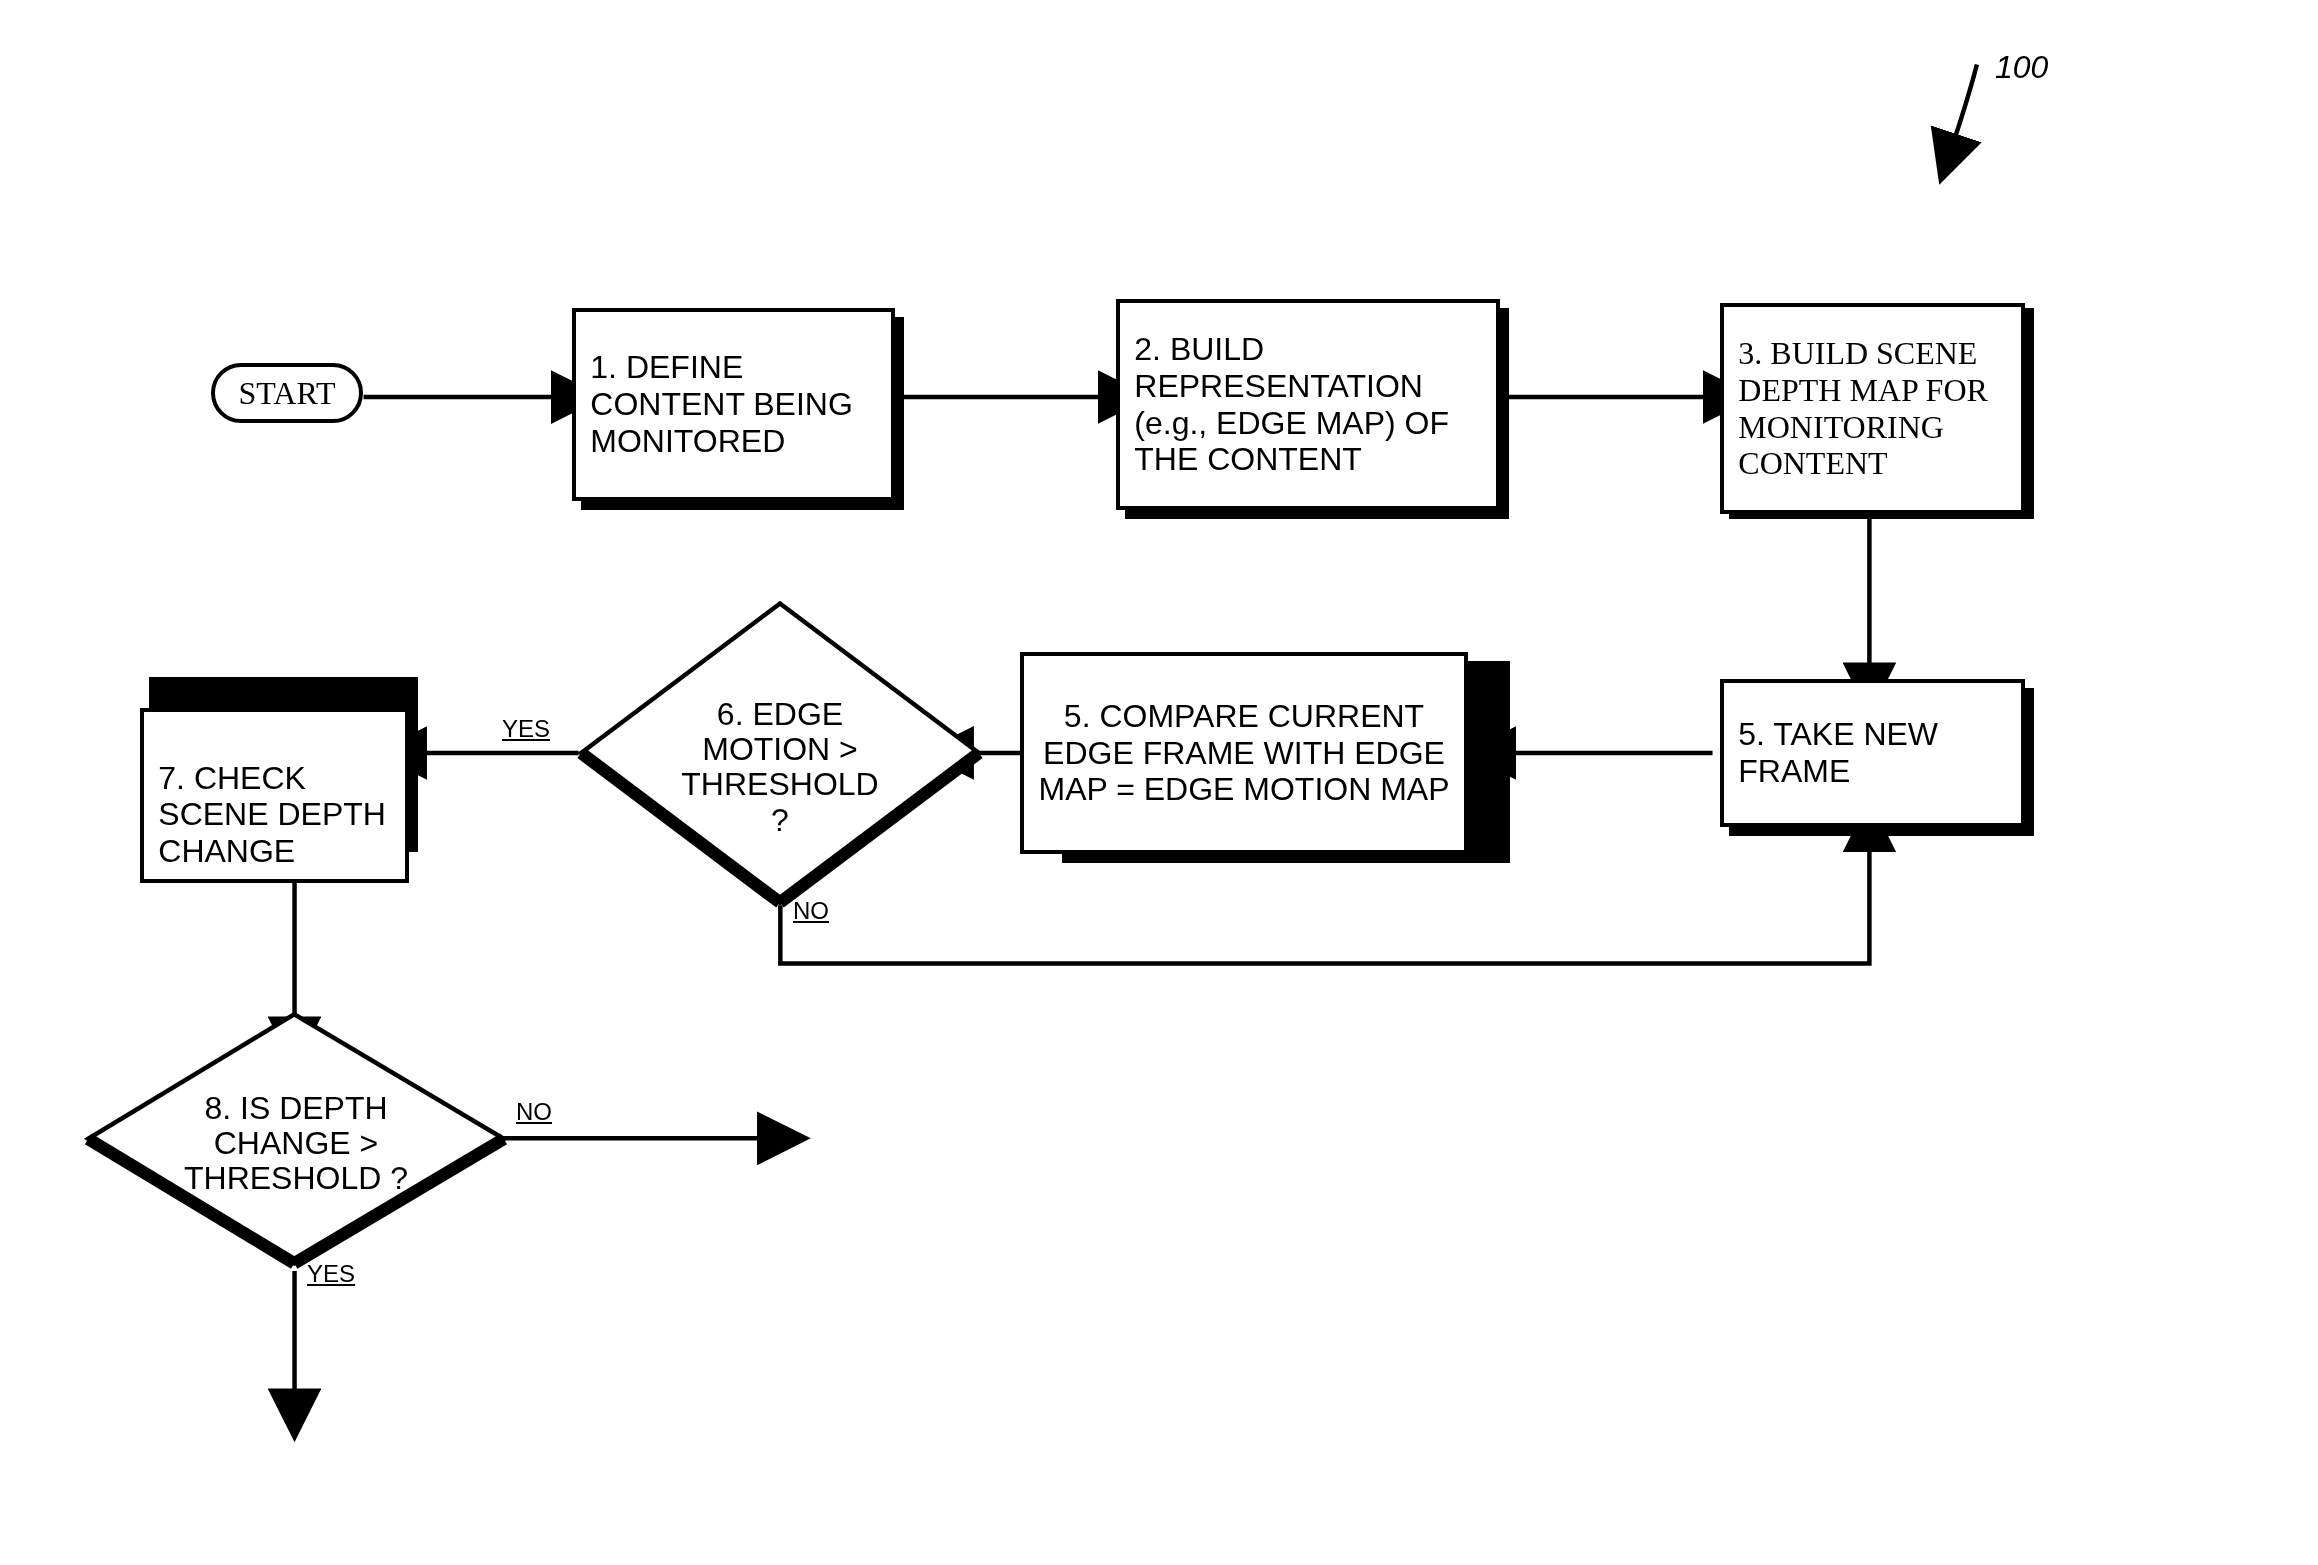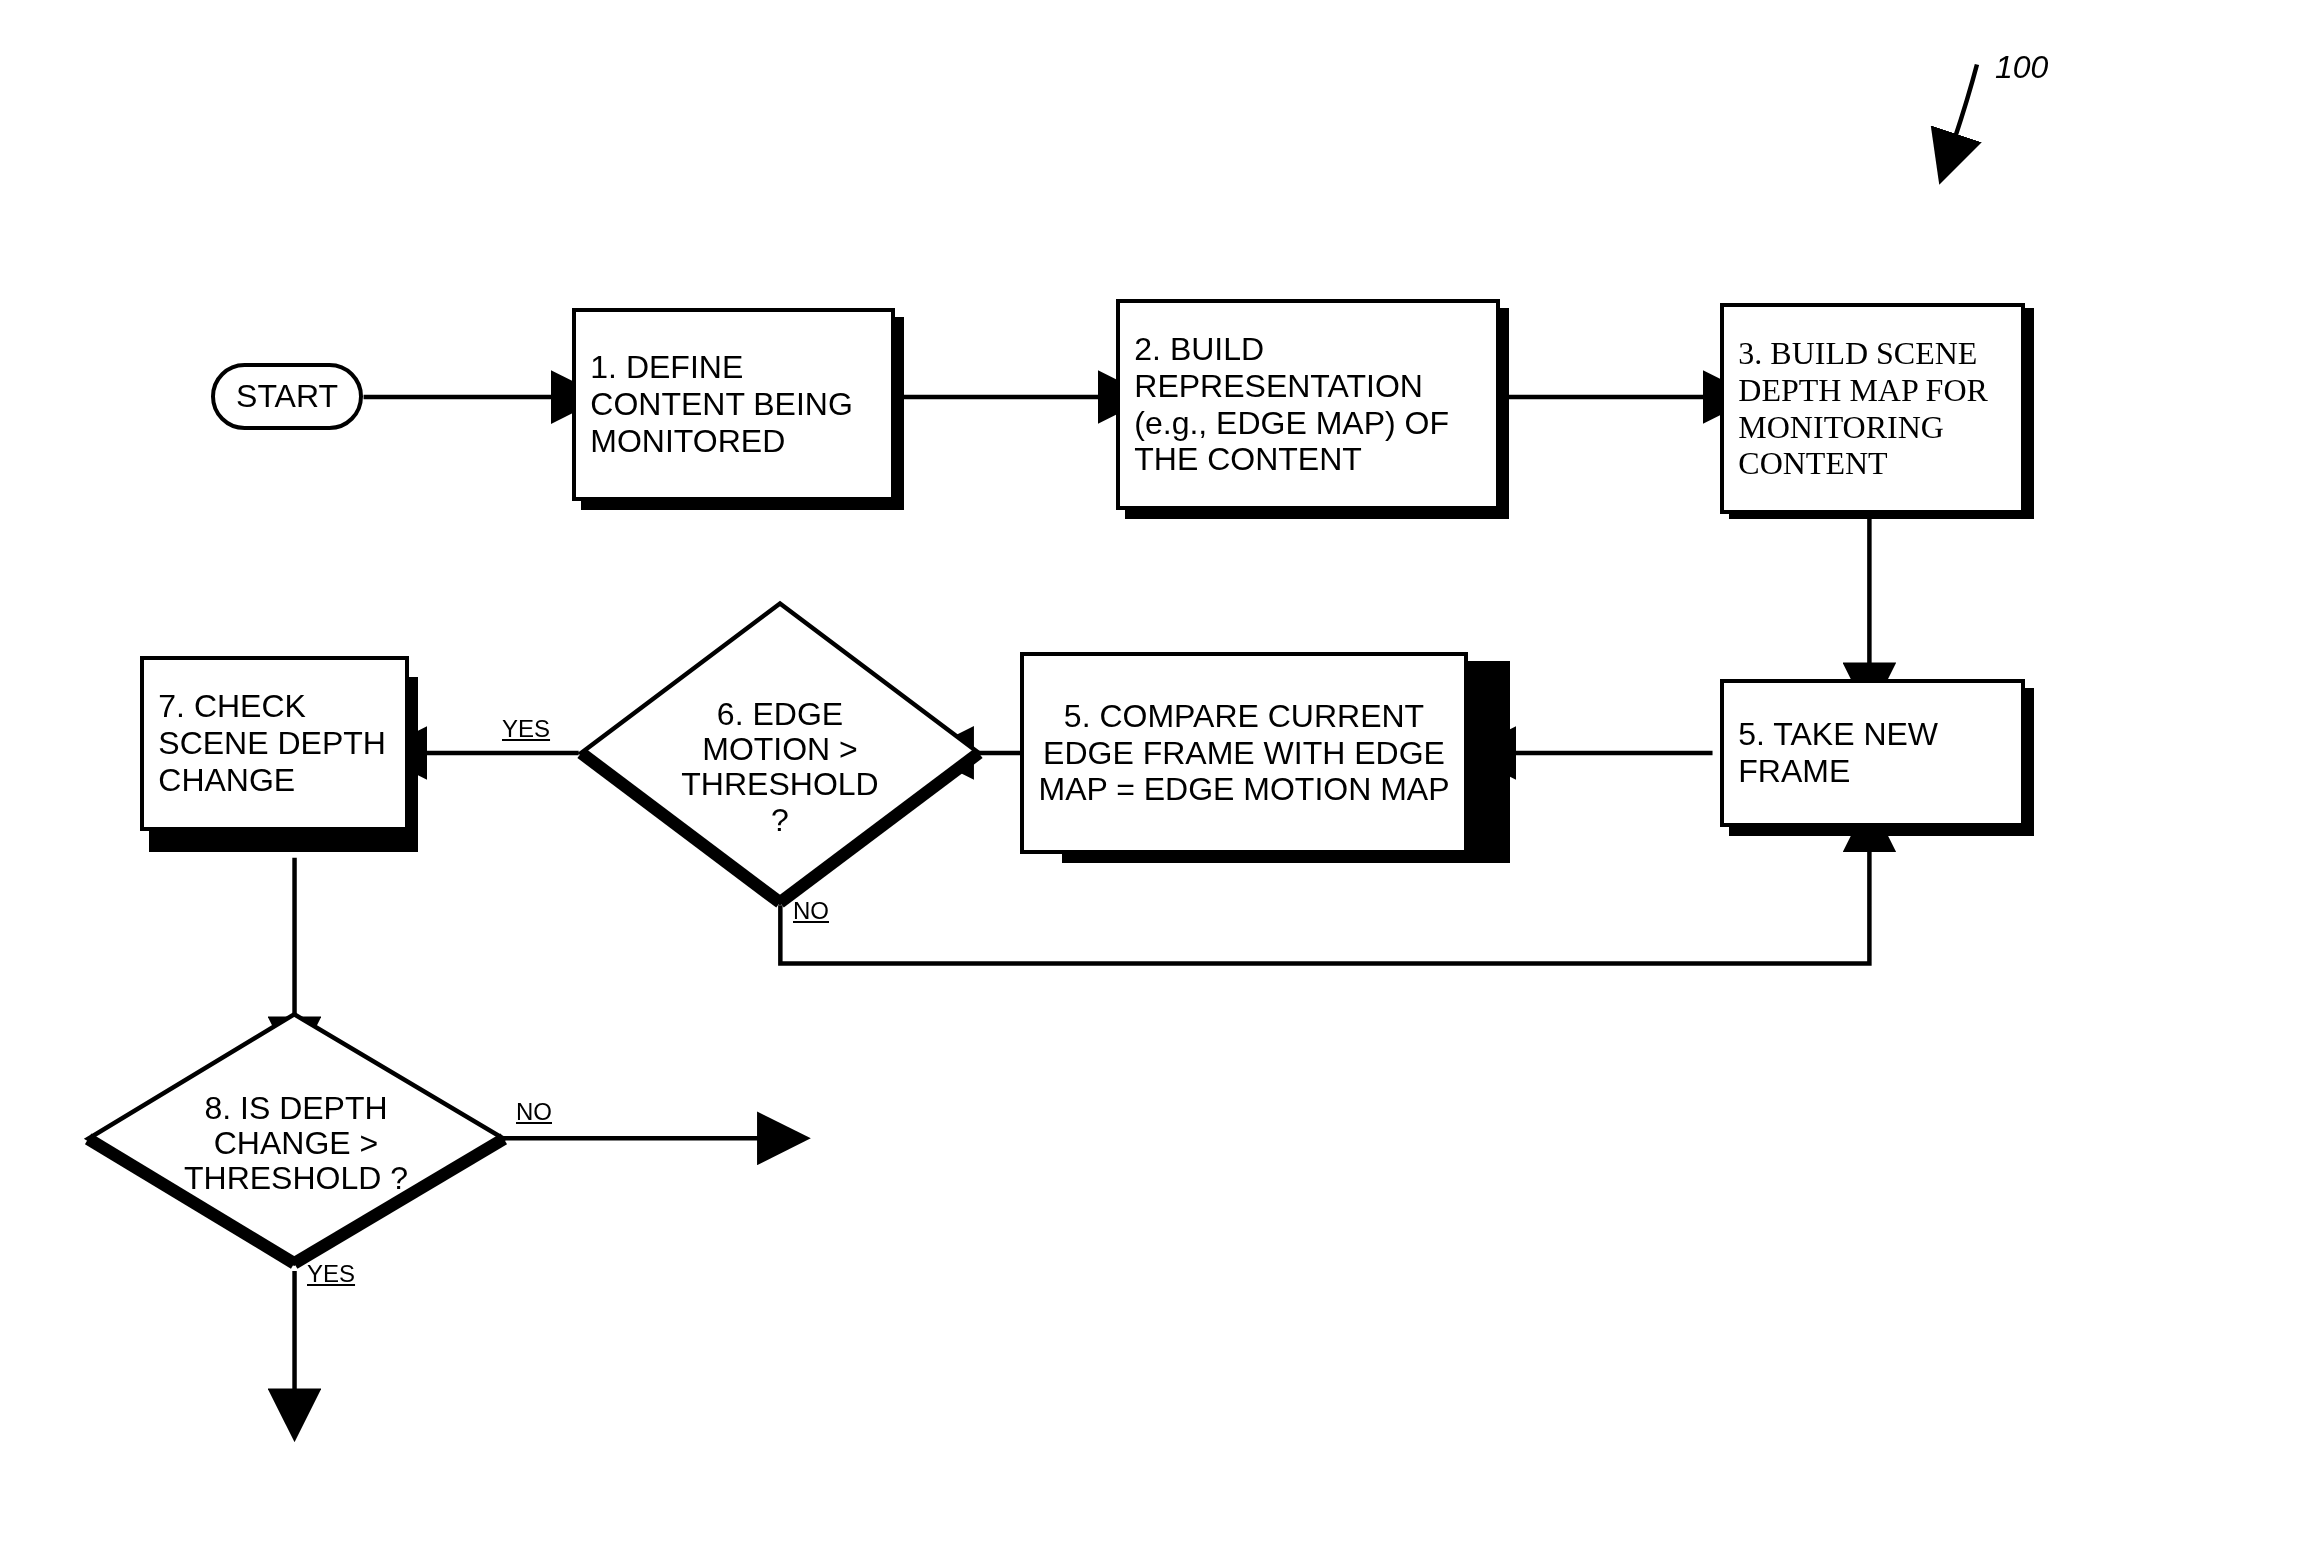--- a/index.html
+++ b/index.html
@@ -42,21 +42,21 @@
 
   <line x1="328" y1="957" x2="328" y2="1140" stroke="#000" stroke-width="5" marker-end="url(#ah)"></line>
 
   <line x1="555" y1="1270" x2="850" y2="1270" stroke="#000" stroke-width="5" marker-end="url(#ah)"></line>
 
   <line x1="328" y1="1418" x2="328" y2="1555" stroke="#000" stroke-width="5" marker-end="url(#ah)"></line>
 </svg>
 
 <div class="figref" style="left:1995px; top:49px;">100</div>
 
-<div class="start" style="left:211px; top:363px; width:152px; height:67px;">
+<div class="start" style="left:211px; top:363px; width:152px; height:60px;font-family:Liberation Serif, serif;">
   <span>START</span>
 </div>
 
 <div class="shadow" style="left:581px; top:317px; width:323px; height:193px;"></div>
 <div class="box" style="left:572px; top:308px; width:323px; height:193px;">
   <span>1. DEFINE CONTENT BEING MONITORED</span>
 </div>
 
 <div class="shadow" style="left:1125px; top:308px; width:384px; height:211px;"></div>
 <div class="box" style="left:1116px; top:299px; width:384px; height:211px;justify-content:center;">
@@ -83,21 +83,21 @@
   <line x1="230" y1="342" x2="452" y2="175" stroke="#000" stroke-width="14"></line>
   <line x1="230" y1="342" x2="8" y2="175" stroke="#000" stroke-width="14"></line>
 </svg>
 <div class="diamond-text" style="left:668px; top:671px; width:224px;">
   <span>6. EDGE MOTION &gt; THRESHOLD ?</span>
 </div>
 <div class="label" style="left:502px; top:715px;">YES</div>
 <div class="label" style="left:793px; top:897px;">NO</div>
 
 <div class="shadow" style="left:149px; top:677px; width:269px; height:175px;"></div>
-<div class="box" style="left:140px; top:656px; width:269px; height:175px;">
+<div class="box" style="left:140px; top:708px; width:269px; height:175px;align-items:flex-end;">
   <span>7. CHECK SCENE DEPTH CHANGE</span>
 </div>
 
 <svg width="430" height="269" style="position:absolute; left:81px; top:1007px;" viewBox="0 0 480 300">
   <polygon points="238,8 472,147 238,286 8,147" fill="#fff" stroke="#000" stroke-width="5"></polygon>
   <line x1="238" y1="286" x2="472" y2="147" stroke="#000" stroke-width="14"></line>
   <line x1="238" y1="286" x2="8" y2="147" stroke="#000" stroke-width="14"></line>
 </svg>
 <div class="diamond-text" style="left:166px; top:1065px; width:260px;">
   <span>8. IS DEPTH CHANGE &gt; THRESHOLD ?</span>

